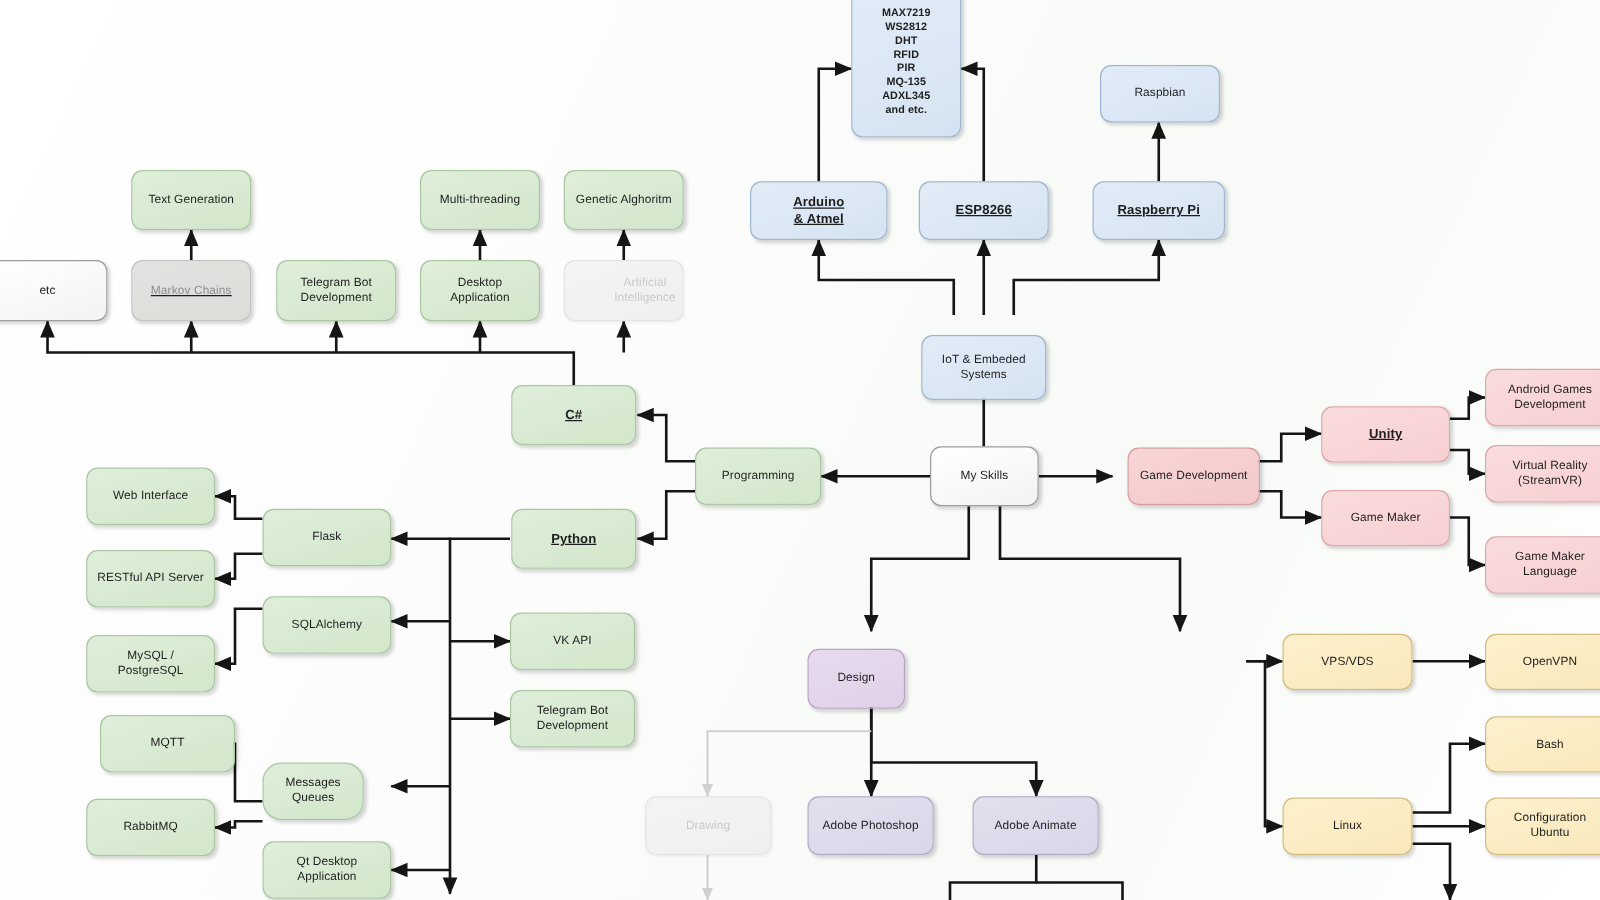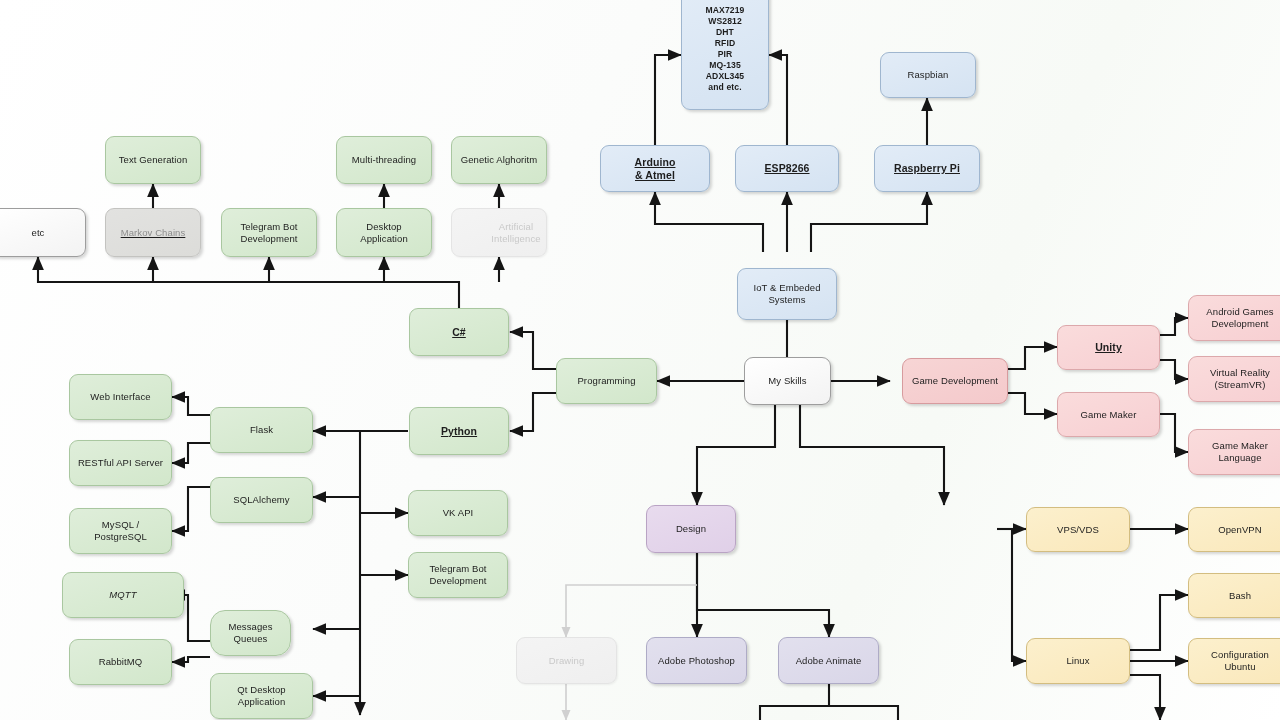--- a/index.html
+++ b/index.html
@@ -241,28 +241,28 @@
   <div class="node c-green" style="left:69px;top:374px;width:103px;height:46px;">
     <span>Web Interface</span>
   </div>
   <div class="node c-green" style="left:69px;top:440px;width:103px;height:46px;">
     <span>RESTful API Server</span>
   </div>
   <div class="node c-green" style="left:69px;top:508px;width:103px;height:46px;">
     <span>MySQL /
 PostgreSQL</span>
   </div>
-  <div class="node c-green" style="left:62px;top:572px;width:122px;height:46px;font-style:italic;">
+  <div class="node c-green" style="left:80px;top:572px;width:108px;height:46px;">
     <span>MQTT</span>
   </div>
   <div class="node c-green" style="left:69px;top:639px;width:103px;height:46px;">
     <span>RabbitMQ</span>
   </div>
 
-  <div class="node c-purple" style="left:646px;top:505px;width:90px;height:48px;">
+  <div class="node c-purple" style="left:646px;top:519px;width:78px;height:48px;">
     <span>Design</span>
   </div>
   <div class="node c-faded" style="left:516px;top:637px;width:101px;height:47px;">
     <span class="t-faded">Drawing</span>
   </div>
   <div class="node c-purple2" style="left:646px;top:637px;width:101px;height:47px;">
     <span>Adobe Photoshop</span>
   </div>
   <div class="node c-purple2" style="left:778px;top:637px;width:101px;height:47px;">
     <span>Adobe Animate</span>

